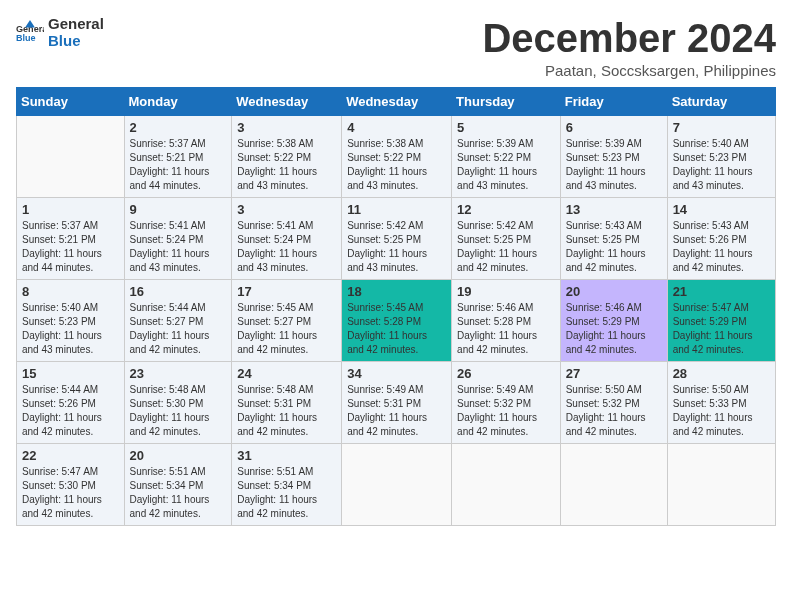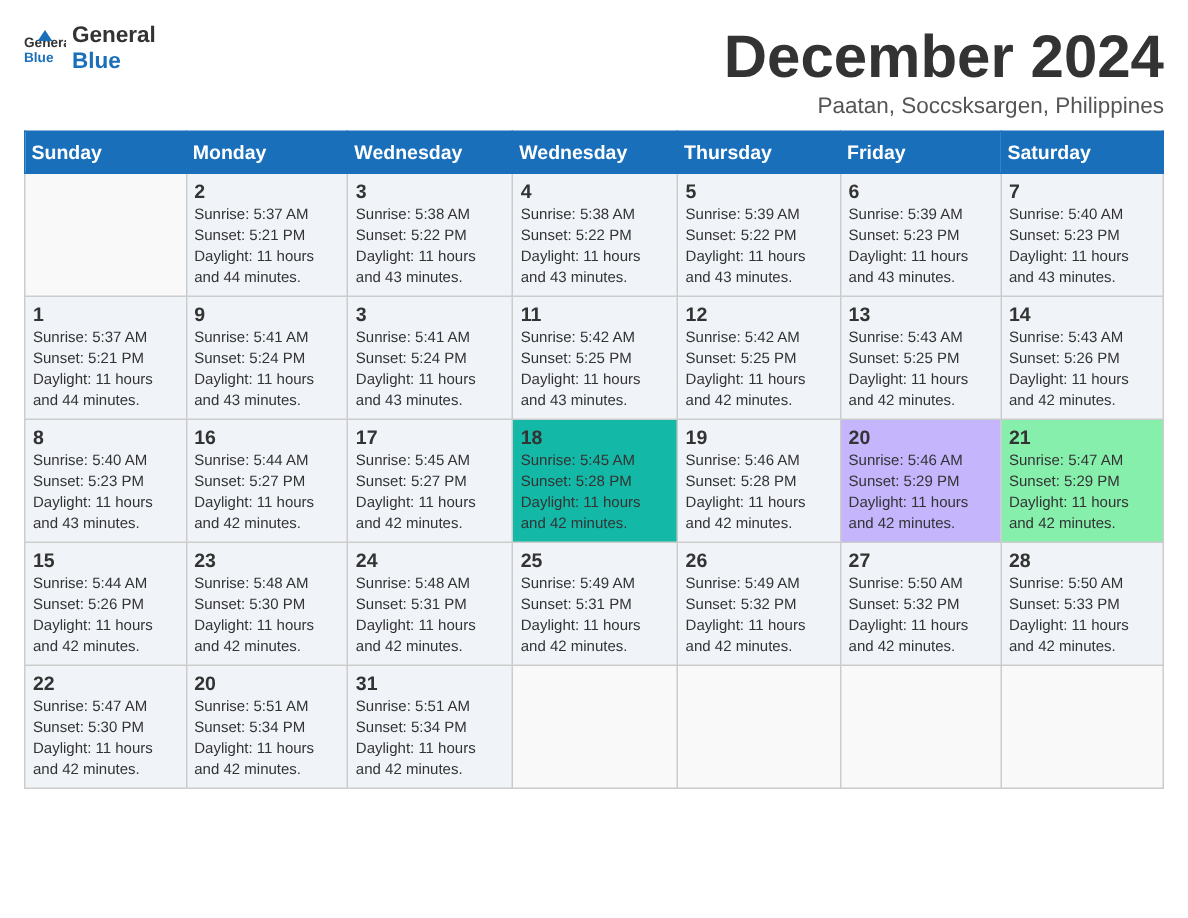--- a/index.html
+++ b/index.html
@@ -246,21 +246,21 @@
 Daylight: 11 hours
 and 42 minutes.</div>
         </td>
         <td style="background: #c4b5fd;">
           <span class="day-number">20</span>
           <div class="day-info" style="white-space: pre-line;">Sunrise: 5:46 AM
 Sunset: 5:29 PM
 Daylight: 11 hours
 and 42 minutes.</div>
         </td>
-        <td style="background: #86efac;">
+        <td style="background: #14b8a6;">
           <span class="day-number">21</span>
           <div class="day-info" style="white-space: pre-line;">Sunrise: 5:47 AM
 Sunset: 5:29 PM
 Daylight: 11 hours
 and 42 minutes.</div>
         </td>
       </tr>
       <tr>
         <td>
           <span class="day-number">15</span>
@@ -277,21 +277,21 @@
 and 42 minutes.</div>
         </td>
         <td>
           <span class="day-number">24</span>
           <div class="day-info" style="white-space: pre-line;">Sunrise: 5:48 AM
 Sunset: 5:31 PM
 Daylight: 11 hours
 and 42 minutes.</div>
         </td>
         <td>
-          <span class="day-number">25</span>
+          <span class="day-number">34</span>
           <div class="day-info" style="white-space: pre-line;">Sunrise: 5:49 AM
 Sunset: 5:31 PM
 Daylight: 11 hours
 and 42 minutes.</div>
         </td>
         <td>
           <span class="day-number">26</span>
           <div class="day-info" style="white-space: pre-line;">Sunrise: 5:49 AM
 Sunset: 5:32 PM
 Daylight: 11 hours

